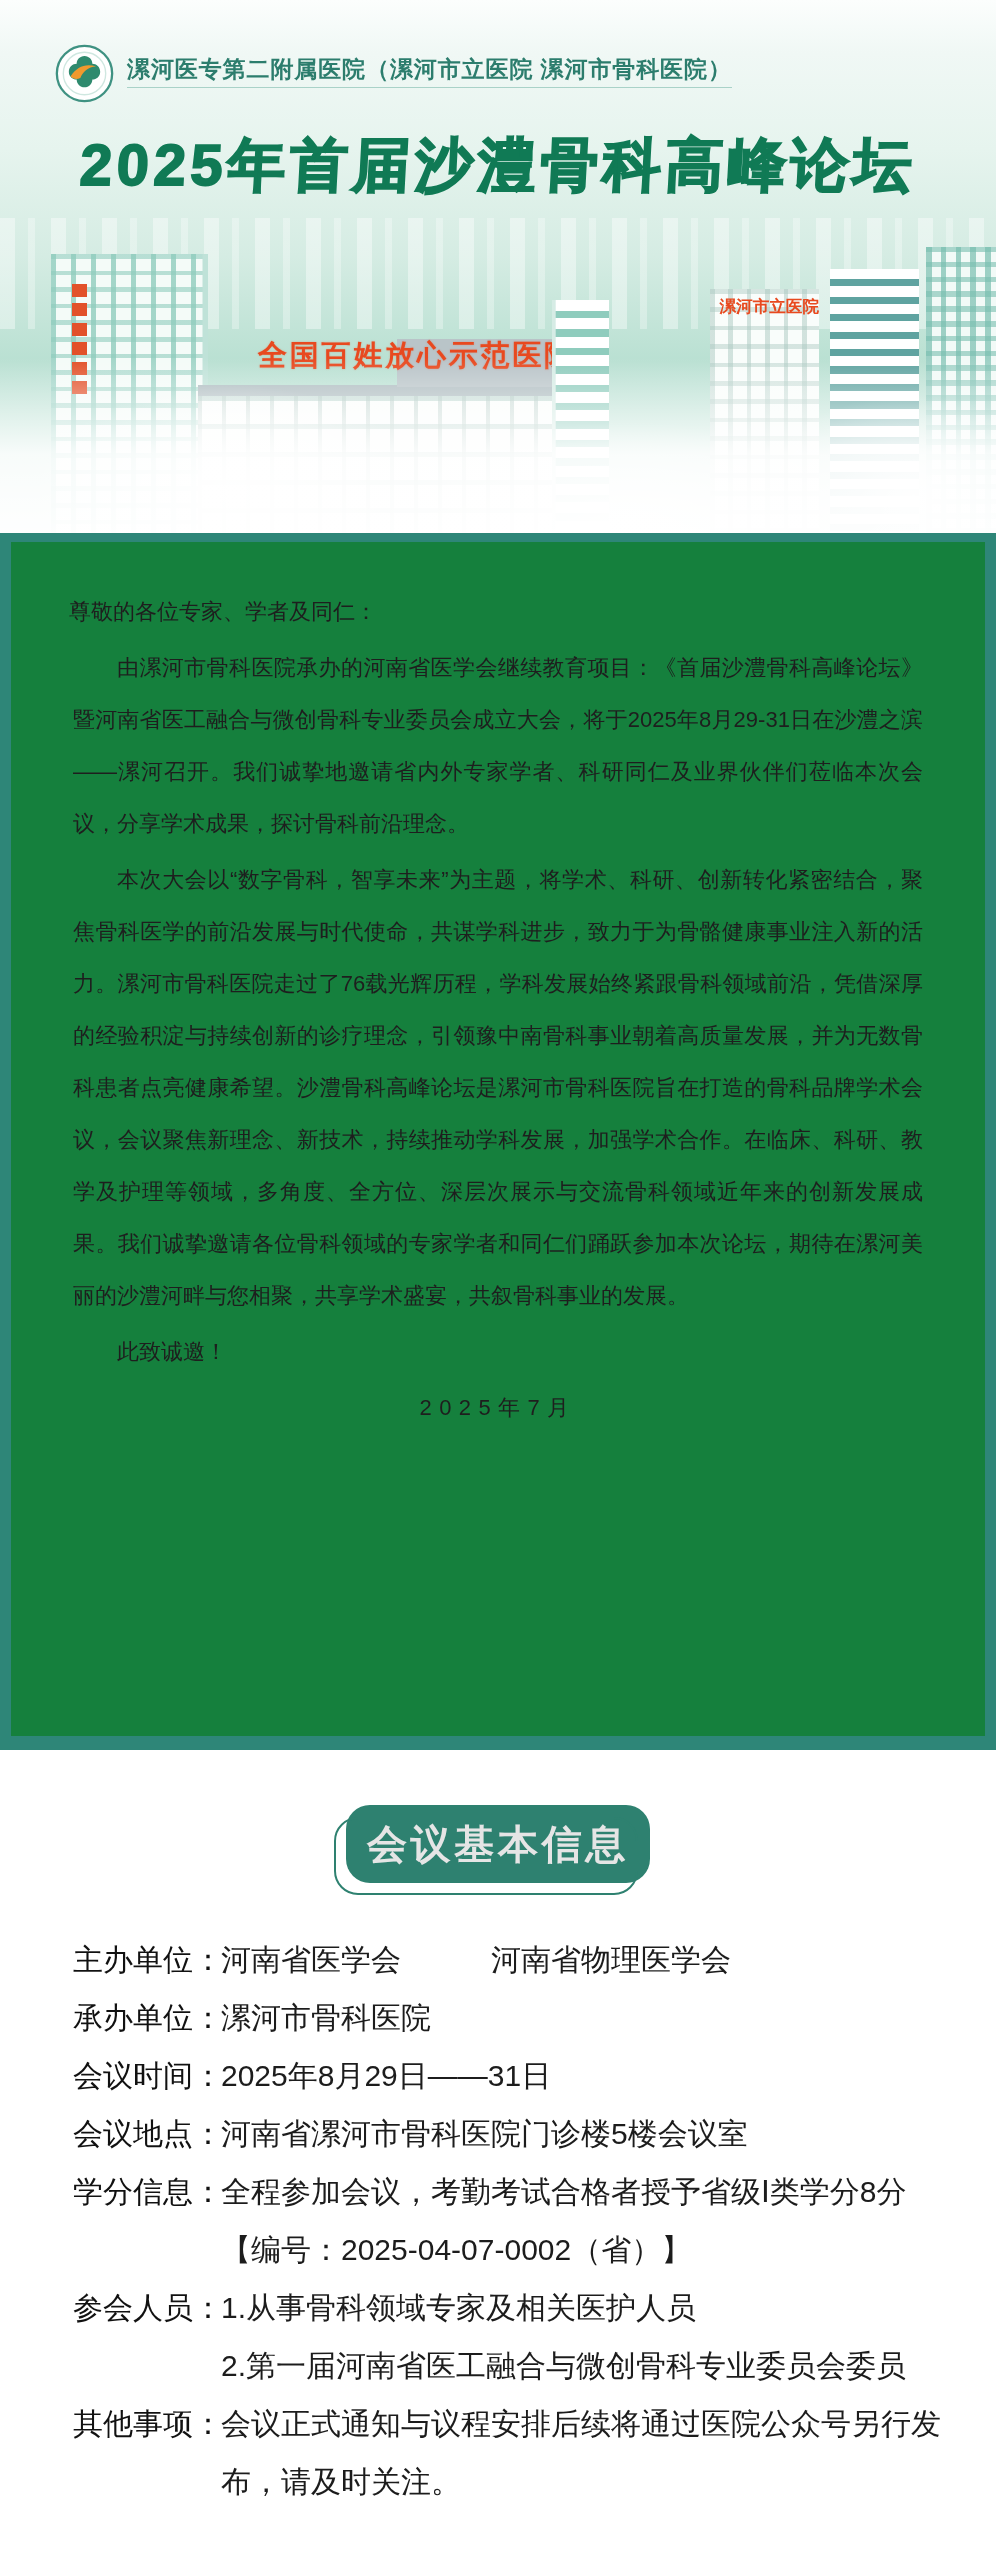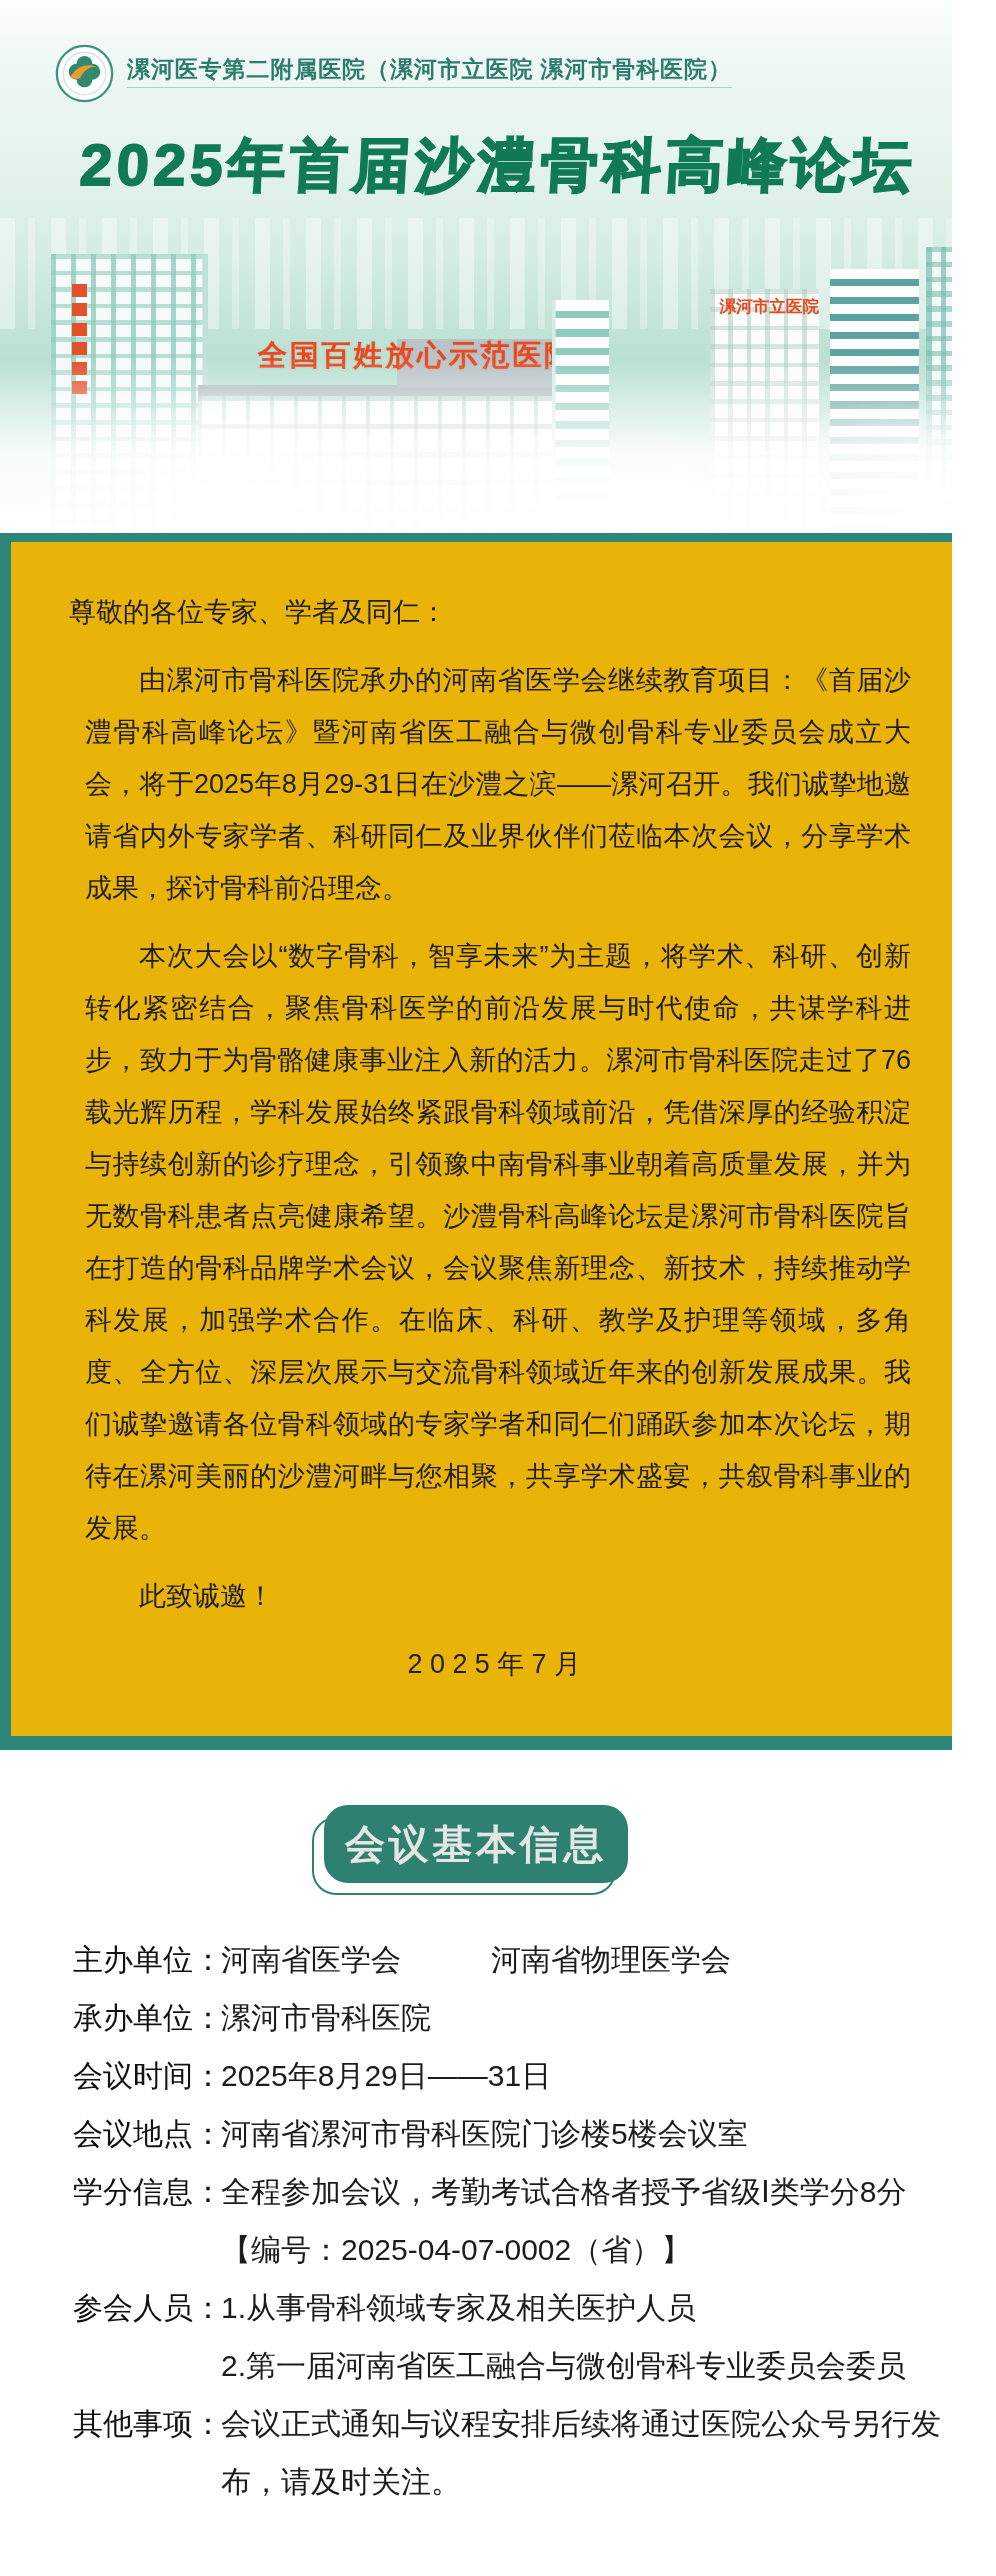--- a/index.html
+++ b/index.html
@@ -1,20 +1,19 @@
 <!DOCTYPE html>
 <html style="font-size:14.8px"><head>
 <meta charset="utf-8">
 <style>
   html,body{margin:0;padding:0;background:#ffffff;}
   .poster{
-    position:relative; width:908px; height:2576px; overflow:hidden;
+    position:relative; width:996px; height:2576px; overflow:hidden;
     background:#ffffff;
     font-family:"Liberation Sans","DejaVu Sans",sans-serif;
-    padding-left:44px;
   }
   
   .hero{
     position:absolute; top:0; left:0; width:996px; height:533px;
     background:linear-gradient(180deg,#fcfefd 0%,#f0f8f5 10%,#e6f4ee 28%,#d5ece3 48%,#b9e0d2 68%,#c2e4d8 86%,#d8efe7 100%);
   }
   .skyline{
     position:absolute; left:0; top:218px; width:996px; height:111px; opacity:.45;
     background:
       repeating-linear-gradient(90deg, rgba(255,255,255,.9) 0 14.8px, rgba(255,255,255,0) 14.8px 28px, rgba(255,255,255,.7) 28px 35px, rgba(255,255,255,0) 35px 51px);
@@ -88,25 +87,25 @@
   }
   .fog-blob{position:absolute; border-radius:50%;
     background:radial-gradient(closest-side, rgba(255,255,255,.95), rgba(255,255,255,0));}
   .fog-bottom{
     position:absolute; left:0; bottom:0; width:996px; height:175px;
     background:linear-gradient(180deg, rgba(255,255,255,0) 0%, rgba(255,255,255,.88) 55%, rgba(255,255,255,.97) 100%);
   }
   
   .frame-band{position:absolute; top:533px; left:0; width:996px; height:1217px; background:#2e8678;}
   .letter-card{
-    position:absolute; top:9.2px; left:11px; right:11px; bottom:14px; background:#eab308;
+    position:absolute; top:9.2px; left:11px; right:11px; bottom:14px; background:#15803d;
     padding:44px 58px 0; box-sizing:border-box;
-    font-size:27px; line-height:52px; color:#1e1e1e;
-  }
-  .letter-card p{margin:16px; text-indent:2em; text-align:justify;}
+    font-size:22px; line-height:52px; color:#1e1e1e;
+  }
+  .letter-card p{margin:4px; text-indent:2em; text-align:justify;}
   .salutation{margin:0;}
   .signature{text-align:right; margin-top:52px; white-space:nowrap;}
   .letter-date{text-align:center; letter-spacing:7.4px;}
   
   .badge{
     position:absolute; top:1805px; left:50%; transform:translateX(-50%);
     width:304px; height:78px; background:#2e8170; border-radius:24px;
     display:flex; align-items:center; justify-content:center;
     color:#e5e5e5; font-size:40px; font-weight:bold; letter-spacing:3.7px; z-index:1; white-space:nowrap;
   }

